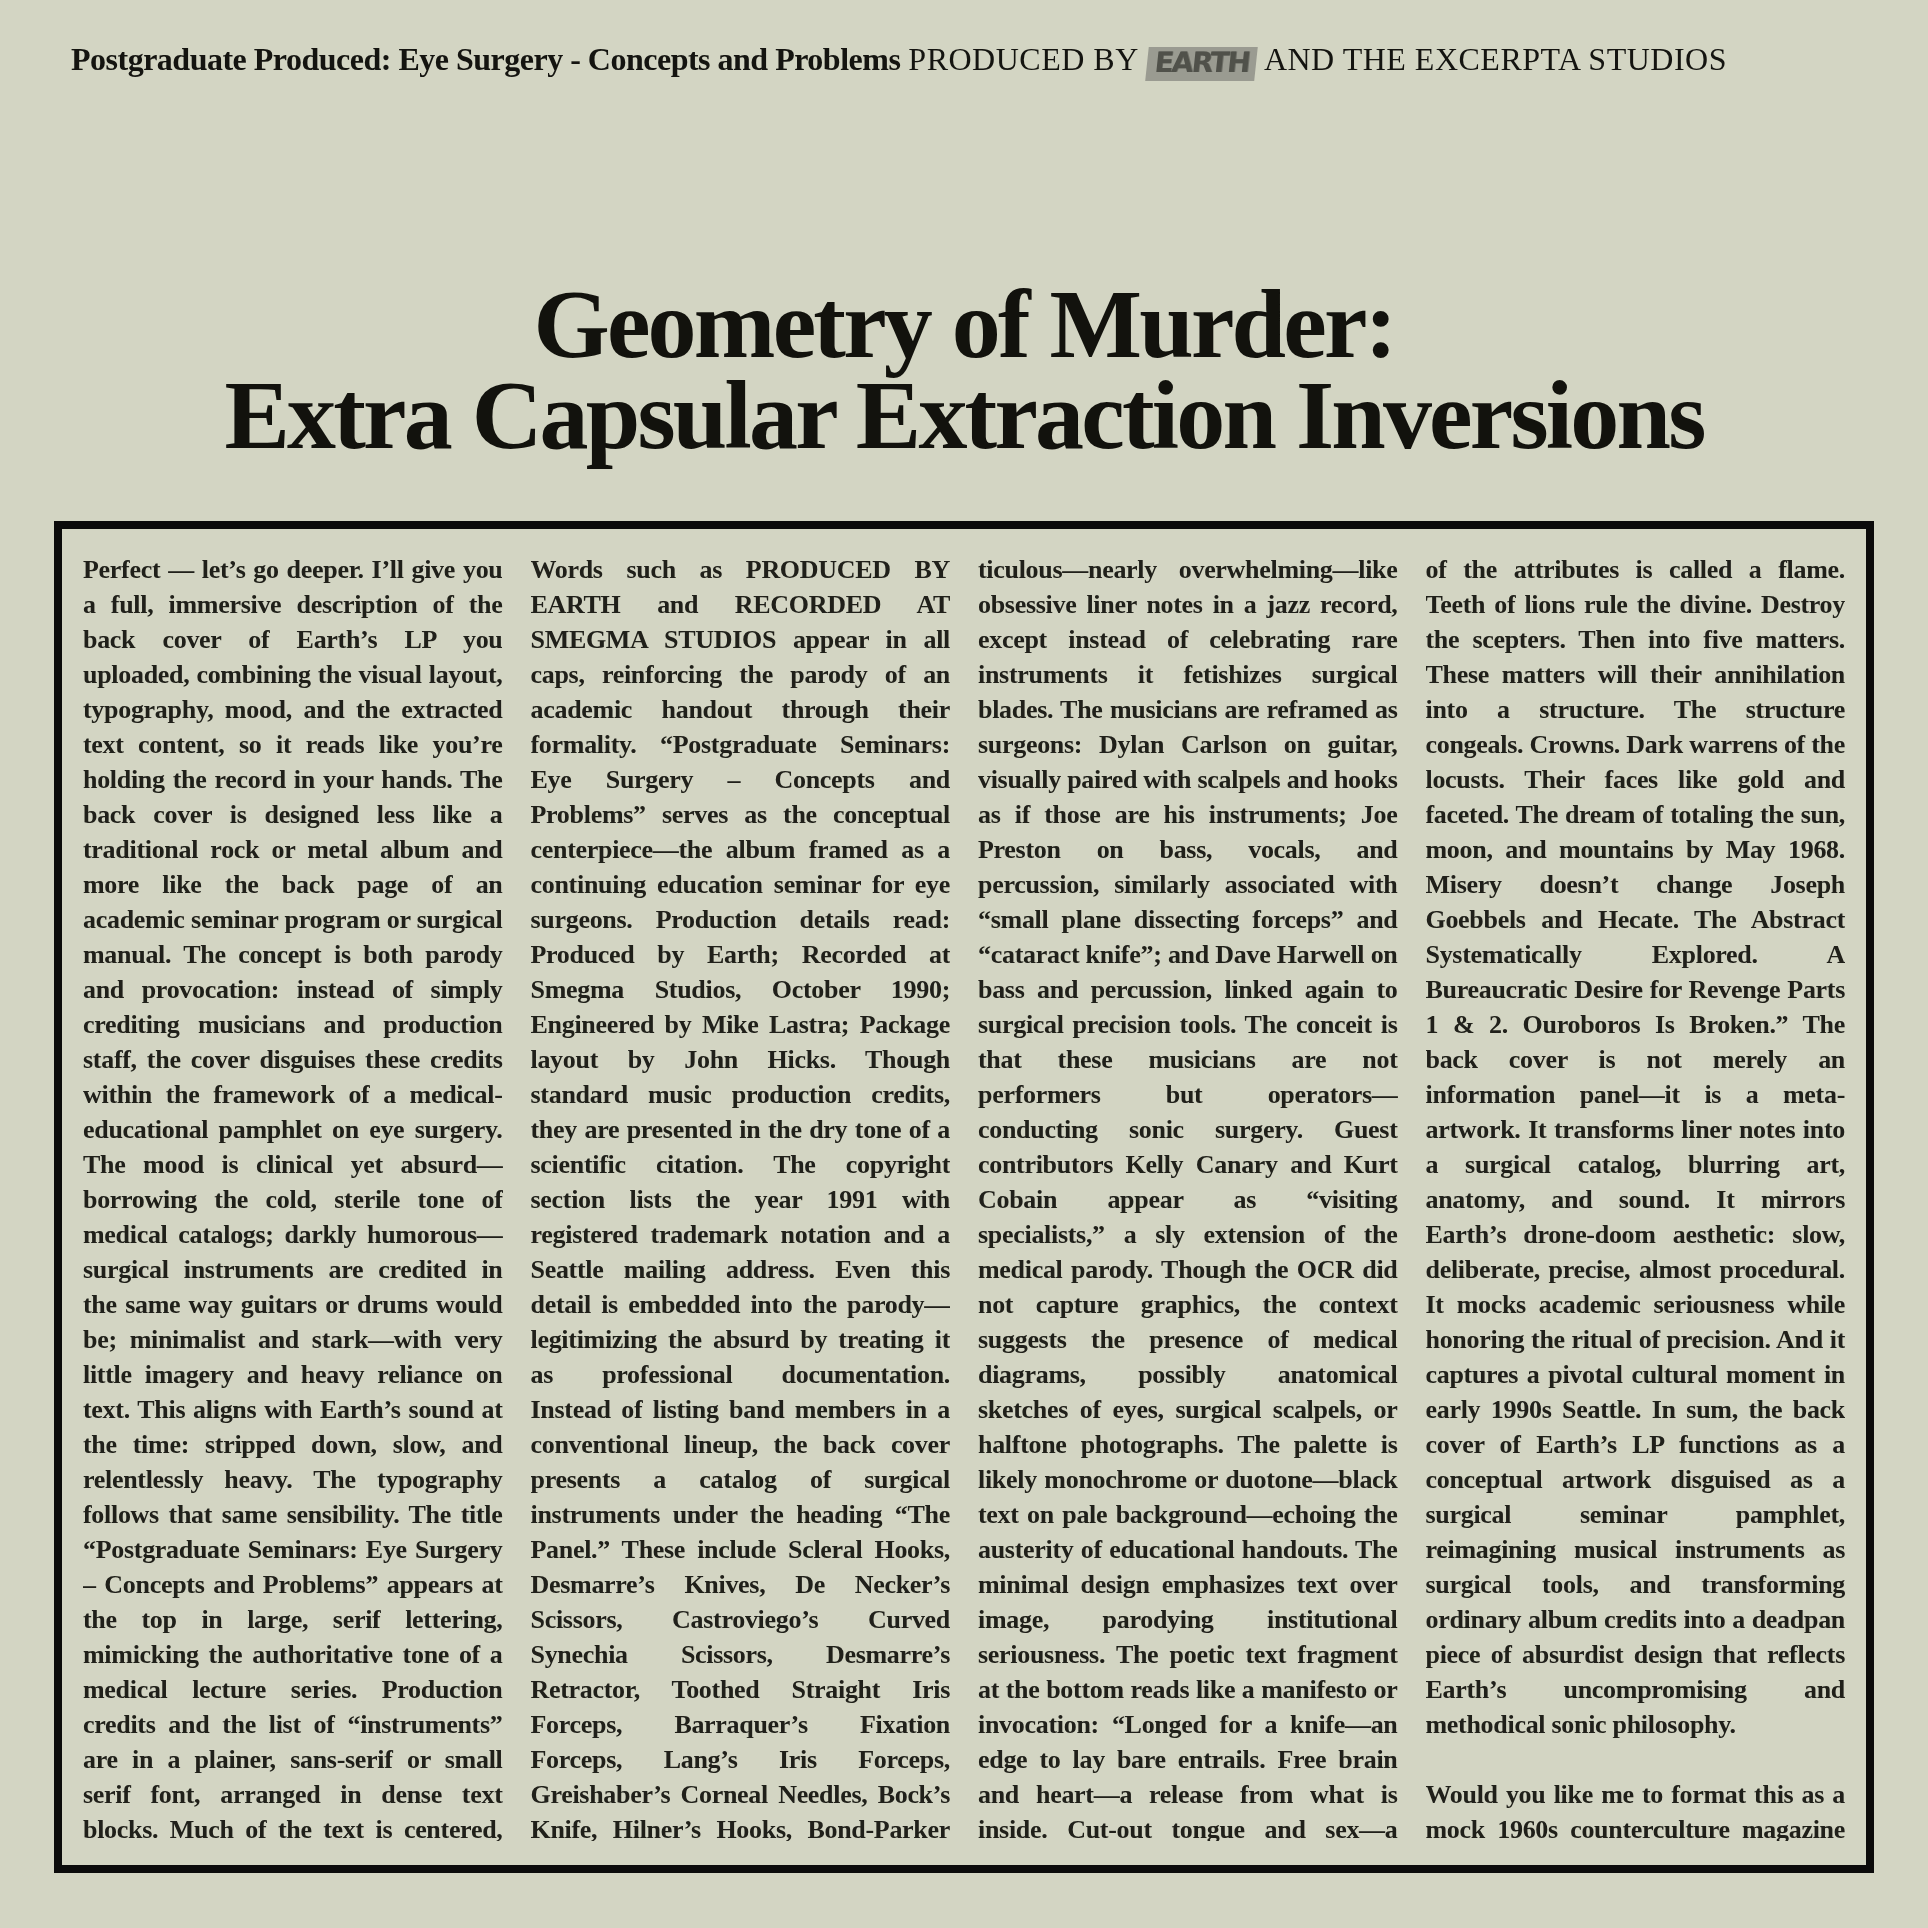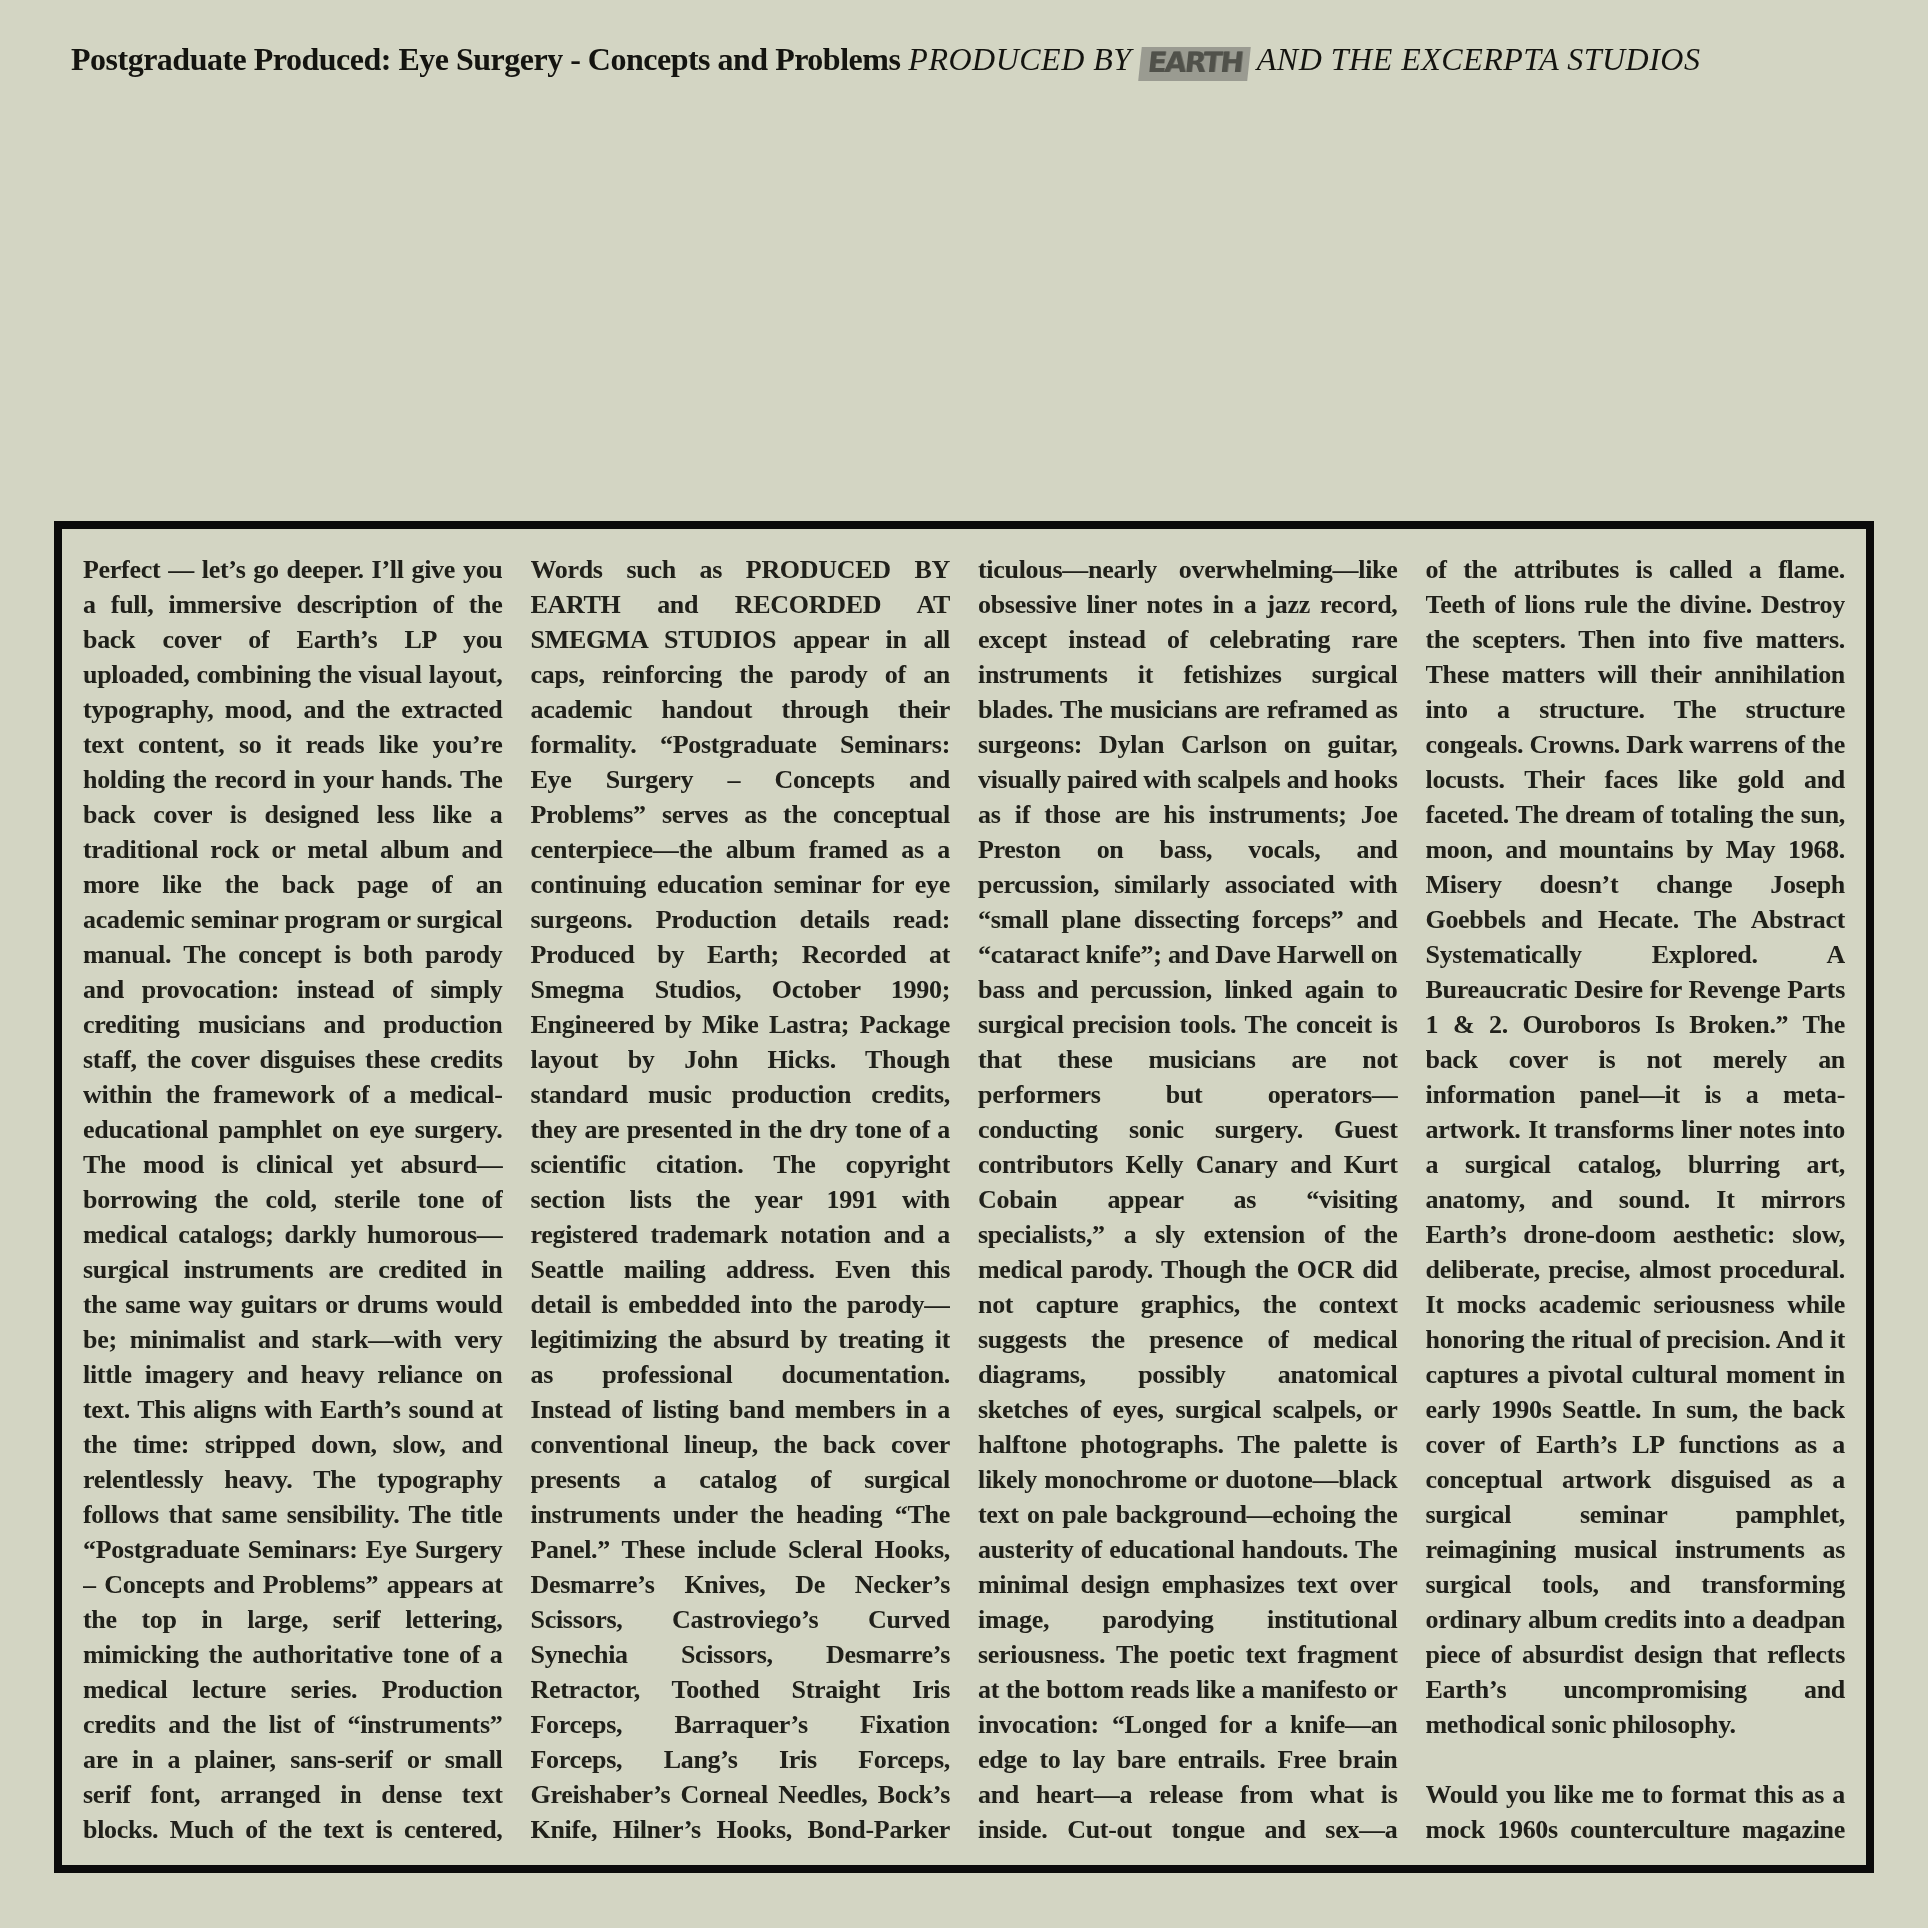--- a/index.html
+++ b/index.html
@@ -11,21 +11,21 @@
     font-family:"Liberation Serif", serif;
     overflow:hidden;
   }
   
   .masthead{
     position:absolute;top:41px;left:71px;right:38px;
     font-size:32px;white-space:nowrap;
     color:#141410;
   }
   .masthead .seminar{font-weight:700;letter-spacing:-0.5px;}
-  .masthead .plain{font-weight:400;letter-spacing:0.5px;font-style:italic;}
+  .masthead .plain{font-weight:400;letter-spacing:0.5px;}
   .earth-logo{
     display:inline-block;
     background:#9a9b91;
     color:#50514a;
     font-family:"DejaVu Sans", sans-serif;
     font-weight:700;
     font-size:28px;
     letter-spacing:-1.9px;
     padding:1.9px 7.5px 3.8px 7.5px;
     transform:skewX(-6deg);
@@ -79,20 +79,24 @@
   <div class="masthead">
     <span class="seminar">Postgraduate Produced: Eye Surgery - Concepts and Problems</span>
     <span class="plain"> </span>
     <span class="plain">PRODUCED BY</span>
     <span class="plain"> </span>
     <span class="earth-logo">EARTH</span>
     <span class="plain"> </span>
     <span class="plain">AND THE EXCERPTA STUDIOS</span>
   </div>
 
+  <div class="big-title">
+    <div>Geometry of Murder:</div>
+    <div>Extra Capsular Extraction Inversions</div>
+  </div>
 
   <div class="content-box">
     <div class="col">
       <p class="cont">Perfect — let’s go deeper. I’ll give you a full, immersive description of the back cover of Earth’s LP you uploaded, combining the visual layout, typography, mood, and the extracted text content, so it reads like you’re holding the record in your hands. The back cover is designed less like a traditional rock or metal album and more like the back page of an academic seminar program or surgical manual. The concept is both parody and provocation: instead of simply crediting musicians and production staff, the cover disguises these credits within the framework of a medical-educational pamphlet on eye surgery. The mood is clinical yet absurd—borrowing the cold, sterile tone of medical catalogs; darkly humorous—surgical instruments are credited in the same way guitars or drums would be; minimalist and stark—with very little imagery and heavy reliance on text. This aligns with Earth’s sound at the time: stripped down, slow, and relentlessly heavy. The typography follows that same sensibility. The title “Postgraduate Seminars: Eye Surgery – Concepts and Problems” appears at the top in large, serif lettering, mimicking the authoritative tone of a medical lecture series. Production credits and the list of “instruments” are in a plainer, sans-serif or small serif font, arranged in dense text blocks. Much of the text is centered, though the “instrument” lists are aligned in columns like an index or catalog.</p>
     </div>
     <div class="col">
       <p class="cont">Words such as PRODUCED BY EARTH and RECORDED AT SMEGMA STUDIOS appear in all caps, reinforcing the parody of an academic handout through their formality. “Postgraduate Seminars: Eye Surgery – Concepts and Problems” serves as the conceptual centerpiece—the album framed as a continuing education seminar for eye surgeons. Production details read: Produced by Earth; Recorded at Smegma Studios, October 1990; Engineered by Mike Lastra; Package layout by John Hicks. Though standard music production credits, they are presented in the dry tone of a scientific citation. The copyright section lists the year 1991 with registered trademark notation and a Seattle mailing address. Even this detail is embedded into the parody—legitimizing the absurd by treating it as professional documentation. Instead of listing band members in a conventional lineup, the back cover presents a catalog of surgical instruments under the heading “The Panel.” These include Scleral Hooks, Desmarre’s Knives, De Necker’s Scissors, Castroviego’s Curved Synechia Scissors, Desmarre’s Retractor, Toothed Straight Iris Forceps, Barraquer’s Fixation Forceps, Lang’s Iris Forceps, Greishaber’s Corneal Needles, Bock’s Knife, Hilner’s Hooks, Bond-Parker Knives No. 15, Cataract Knife, Suture Rack, Elsching’s Straight Fixation Forceps, and Westcott’s Dissecting Forceps. The list is me-</p>
     </div>
     <div class="col">
       <p class="cont">ticulous—nearly overwhelming—like obsessive liner notes in a jazz record, except instead of celebrating rare instruments it fetishizes surgical blades. The musicians are reframed as surgeons: Dylan Carlson on guitar, visually paired with scalpels and hooks as if those are his instruments; Joe Preston on bass, vocals, and percussion, similarly associated with “small plane dissecting forceps” and “cataract knife”; and Dave Harwell on bass and percussion, linked again to surgical precision tools. The conceit is that these musicians are not performers but operators—conducting sonic surgery. Guest contributors Kelly Canary and Kurt Cobain appear as “visiting specialists,” a sly extension of the medical parody. Though the OCR did not capture graphics, the context suggests the presence of medical diagrams, possibly anatomical sketches of eyes, surgical scalpels, or halftone photographs. The palette is likely monochrome or duotone—black text on pale background—echoing the austerity of educational handouts. The minimal design emphasizes text over image, parodying institutional seriousness. The poetic text fragment at the bottom reads like a manifesto or invocation: “Longed for a knife—an edge to lay bare entrails. Free brain and heart—a release from what is inside. Cut-out tongue and sex—a sharp blade to cleanse impurity. The so-called spirit world soon out of this meaningless corpse. Each</p>

